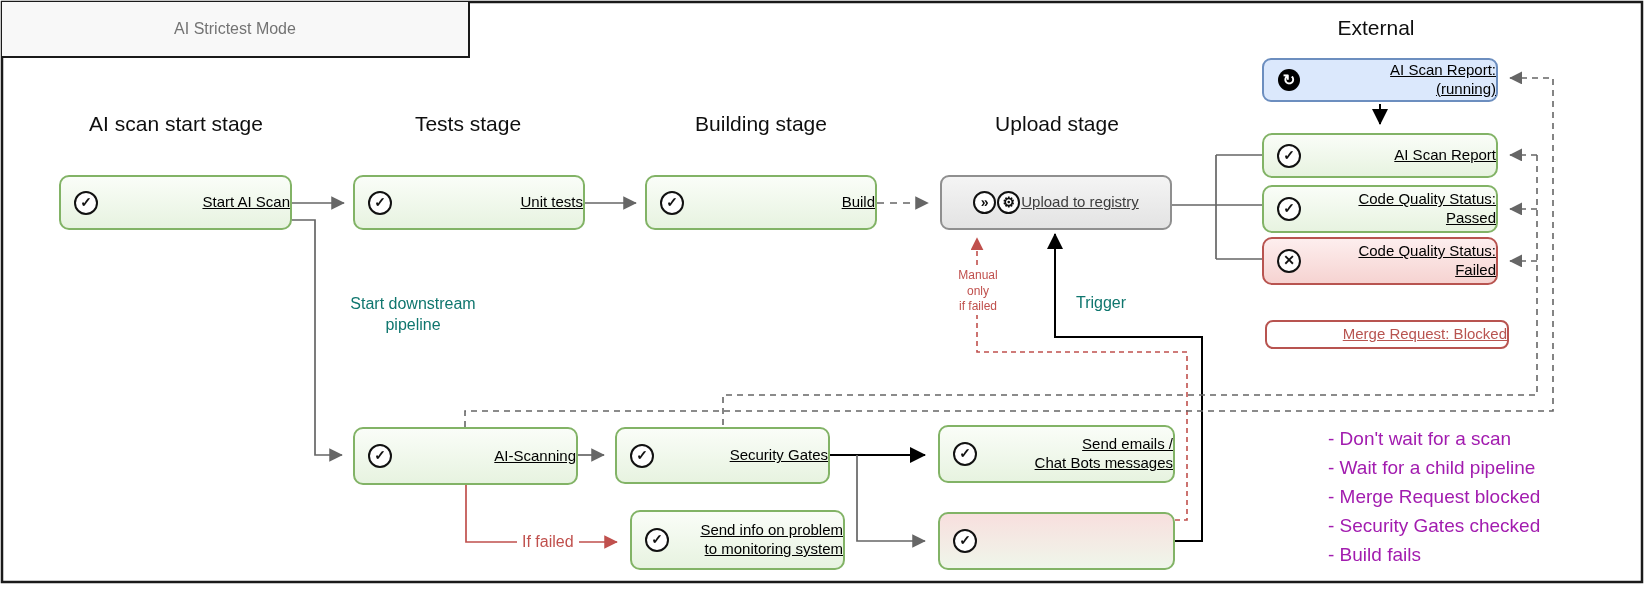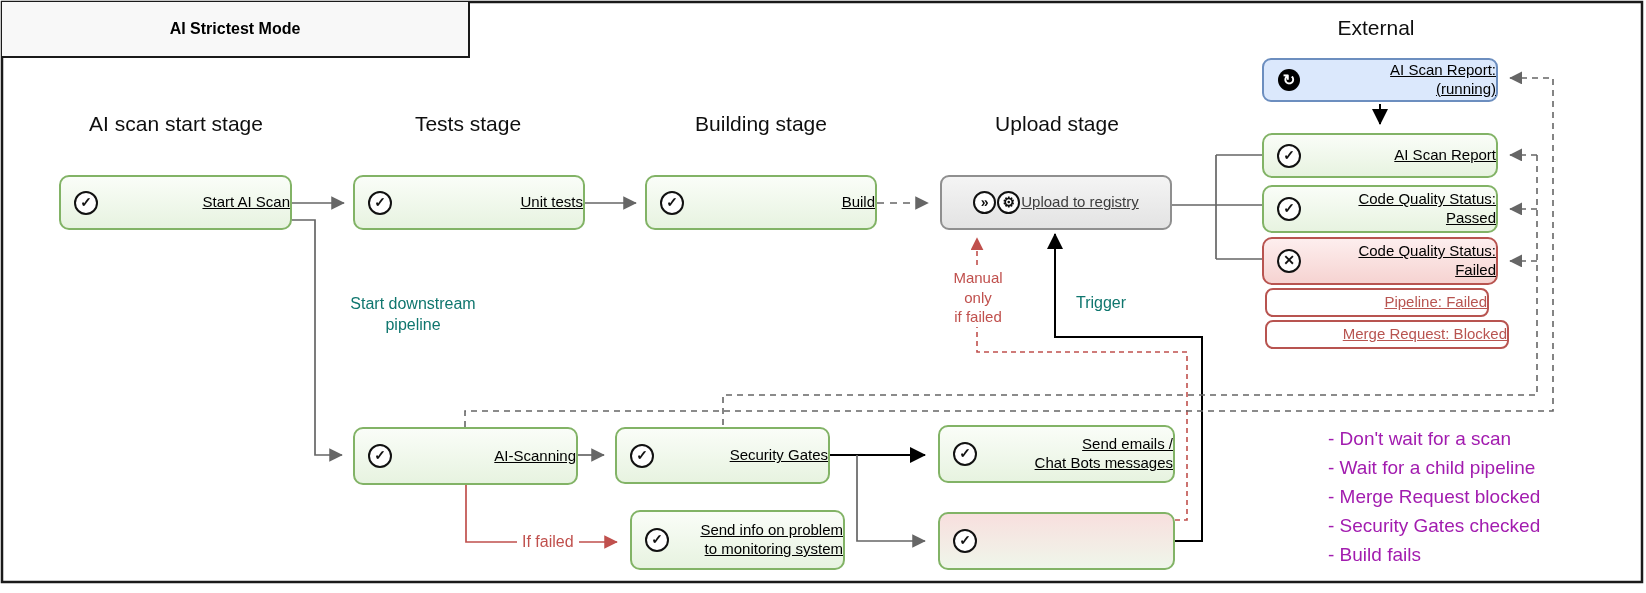--- a/index.html
+++ b/index.html
@@ -1,20 +1,20 @@
 <!DOCTYPE html>
 <html><head>
 <meta charset="utf-8">
 <style>
   html,body{margin:0;padding:0;background:#fff;}
   .canvas{position:relative;width:1646px;height:593px;background:#fff;font-family:"Liberation Sans",sans-serif;overflow:hidden;}
   .wires{position:absolute;left:0;top:0;z-index:1;}
   .title-box{position:absolute;left:2px;top:2px;width:466px;height:54px;background:#f8f8f8;
     border-right:2px solid #1a1a1a;border-bottom:2px solid #1a1a1a;display:flex;align-items:center;justify-content:center;
-    font-size:16px;font-weight:bold;color:#000000;z-index:4;}
+    font-size:16px;font-weight:normal;color:#737373;z-index:4;}
   .stage-h{position:absolute;transform:translateX(-50%);font-size:21px;color:#0f0f0f;white-space:nowrap;z-index:2;}
   .node{position:absolute;box-sizing:border-box;border:2px solid #82b366;border-radius:10px;
     display:flex;align-items:center;justify-content:center;text-align:center;
     font-size:15px;color:#000;white-space:pre-line;line-height:1.25;
     background:linear-gradient(180deg,#fafdf8 0%,#e7f3e0 100%);z-index:2;}
   .node .lbl{width:100%;text-align:right;text-decoration:underline;}
   .node .lbl.auto{width:auto;}
   .cicon{position:absolute;left:13px;top:50%;transform:translateY(-50%);
     width:24px;height:24px;border:2px solid #111;border-radius:50%;background:#fff;
     display:flex;align-items:center;justify-content:center;font-size:14px;font-weight:bold;color:#111;box-sizing:border-box;}
@@ -22,21 +22,21 @@
   .ricon{position:absolute;left:14px;top:50%;transform:translateY(-50%);
     width:22px;height:22px;border-radius:50%;background:#000;color:#fff;
     display:flex;align-items:center;justify-content:center;font-size:15px;font-weight:bold;}
   .node.gray{background:linear-gradient(180deg,#f4f4f4 0%,#e3e3e3 100%);border-color:#8f8f8f;color:#3d3d3d;border-radius:9px;}
   .node.blue{background:#dbe8fc;border-color:#6c8ebf;border-radius:9px;}
   .node.redfill{background:linear-gradient(180deg,#fdeeee 0%,#f6d3d1 100%);border-color:#b85450;}
   .node.gradrg{background:linear-gradient(180deg,#f8dfde 0%,#eff6ea 100%);}
   .node.outline-red{background:#fff;border-color:#b85450;color:#b85450;border-radius:8px;}
   .elabel{position:absolute;z-index:3;background:#fff;white-space:pre-line;text-align:center;line-height:1.3;}
   .elabel.black{color:#0f766e;font-size:16px;}
-  .elabel.red{color:#c0504d;font-size:15px;}
+  .elabel.red{color:#c0504d;font-size:12px;}
   .elabel.nobg{background:transparent;}
   .notes{position:absolute;left:1328px;top:424px;font-size:19px;line-height:29px;color:#a21caf;white-space:pre-line;z-index:2;}
 </style>
 </head>
 <body>
 
 <div class="canvas">
 
   <svg class="wires" width="1646" height="593">
     <defs>
@@ -118,23 +118,20 @@
   <div class="node" style="left:1262px;top:185px;width:236px;height:48px">
     <span class="cicon">✓</span>
     <span class="lbl">Code Quality Status:
 Passed</span>
   </div>
   <div class="node redfill" style="left:1262px;top:237px;width:236px;height:48px">
     <span class="cicon">✕</span>
     <span class="lbl">Code Quality Status:
 Failed</span>
   </div>
-  <div class="node outline-red" style="left:1265px;top:288px;width:224px;height:29px">
-    <span class="lbl">Pipeline: Failed</span>
-  </div>
   <div class="node outline-red" style="left:1265px;top:320px;width:244px;height:29px">
     <span class="lbl">Merge Request: Blocked</span>
   </div>
 
   <div class="node" style="left:353px;top:427px;width:225px;height:58px">
     <span class="cicon">✓</span>
     <span class="lbl">AI-Scanning</span>
   </div>
   <div class="node" style="left:615px;top:427px;width:215px;height:57px">
     <span class="cicon">✓</span>

